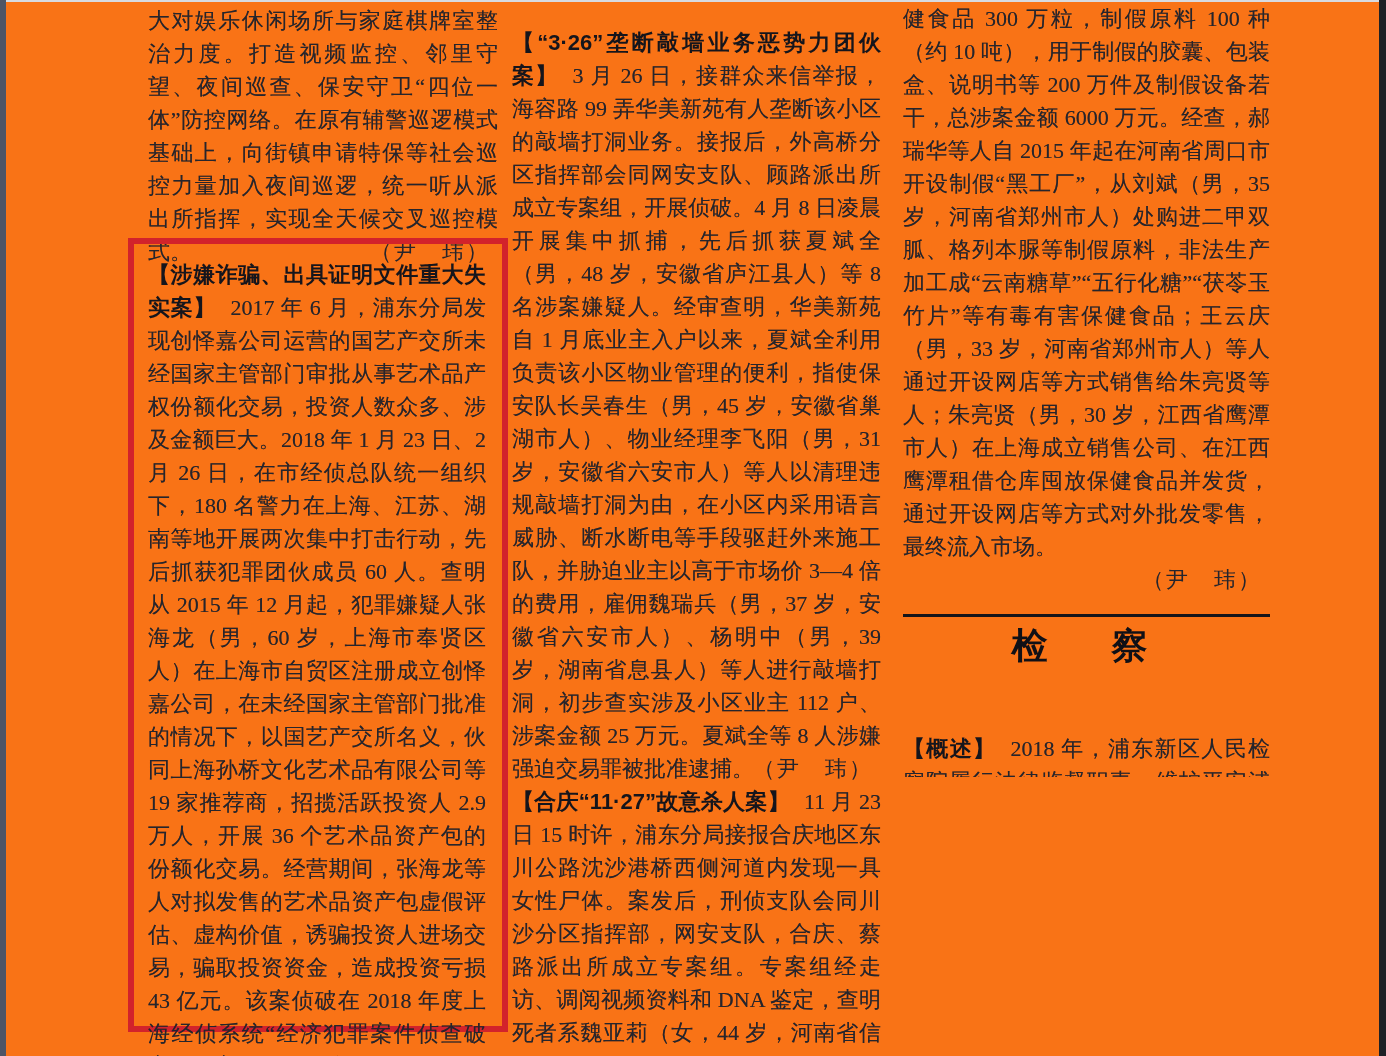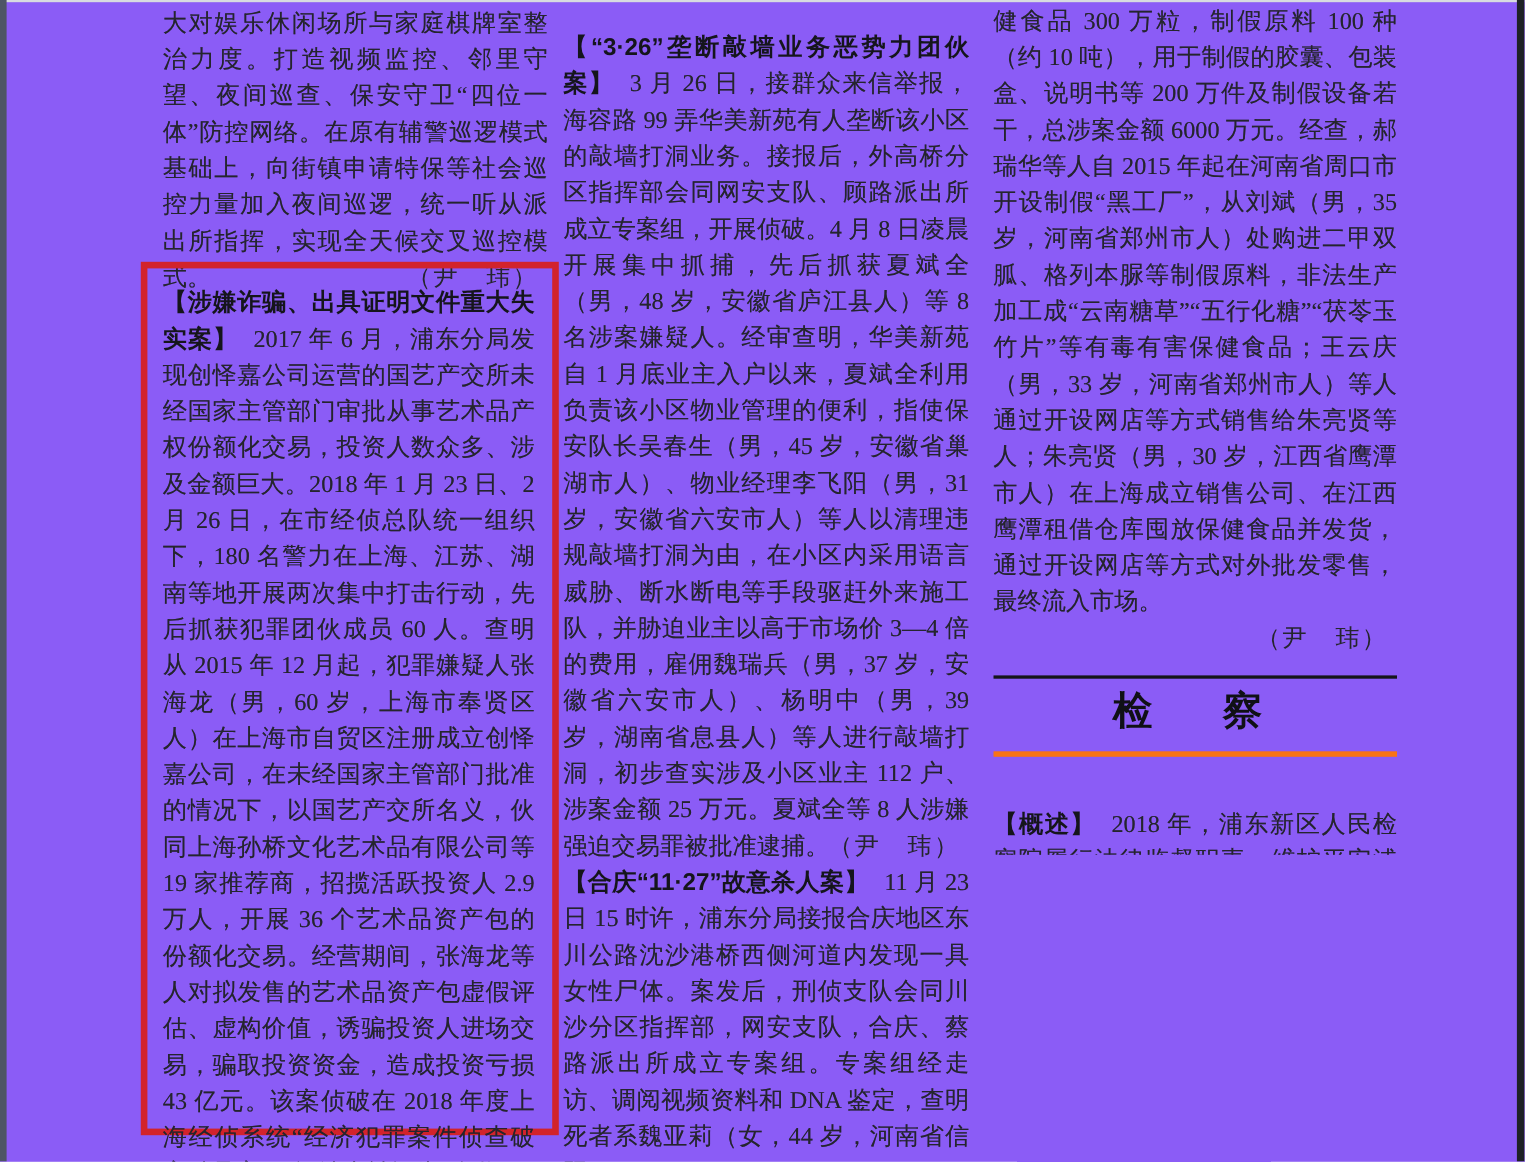--- a/index.html
+++ b/index.html
@@ -5,21 +5,21 @@
   html,body{margin:0;padding:0;}
   body{
     width:1386px;height:1056px;
     background:#f2f3f5;
     font-family:"Liberation Serif","DejaVu Serif",serif;
     overflow:hidden;
   }
   .page{
     position:relative;
     width:1386px;height:1056px;
-    background:#8b5cf6;
+    background:#f97316;
     overflow:hidden;
     color:#25252d;
   }
   .edge-bar{position:absolute;top:0;bottom:0;}
   .edge-left{left:0;width:6px;background:#4e5566;}
   .edge-right{right:0;width:7px;background:#1e2126;}
   .top-shade{position:absolute;left:0;top:0;right:0;height:2px;background:#d8dbe0;}
 
   .col{position:absolute;font-size:22px;line-height:33px;text-align:justify;}
   .col p{margin:0;padding:0;}

